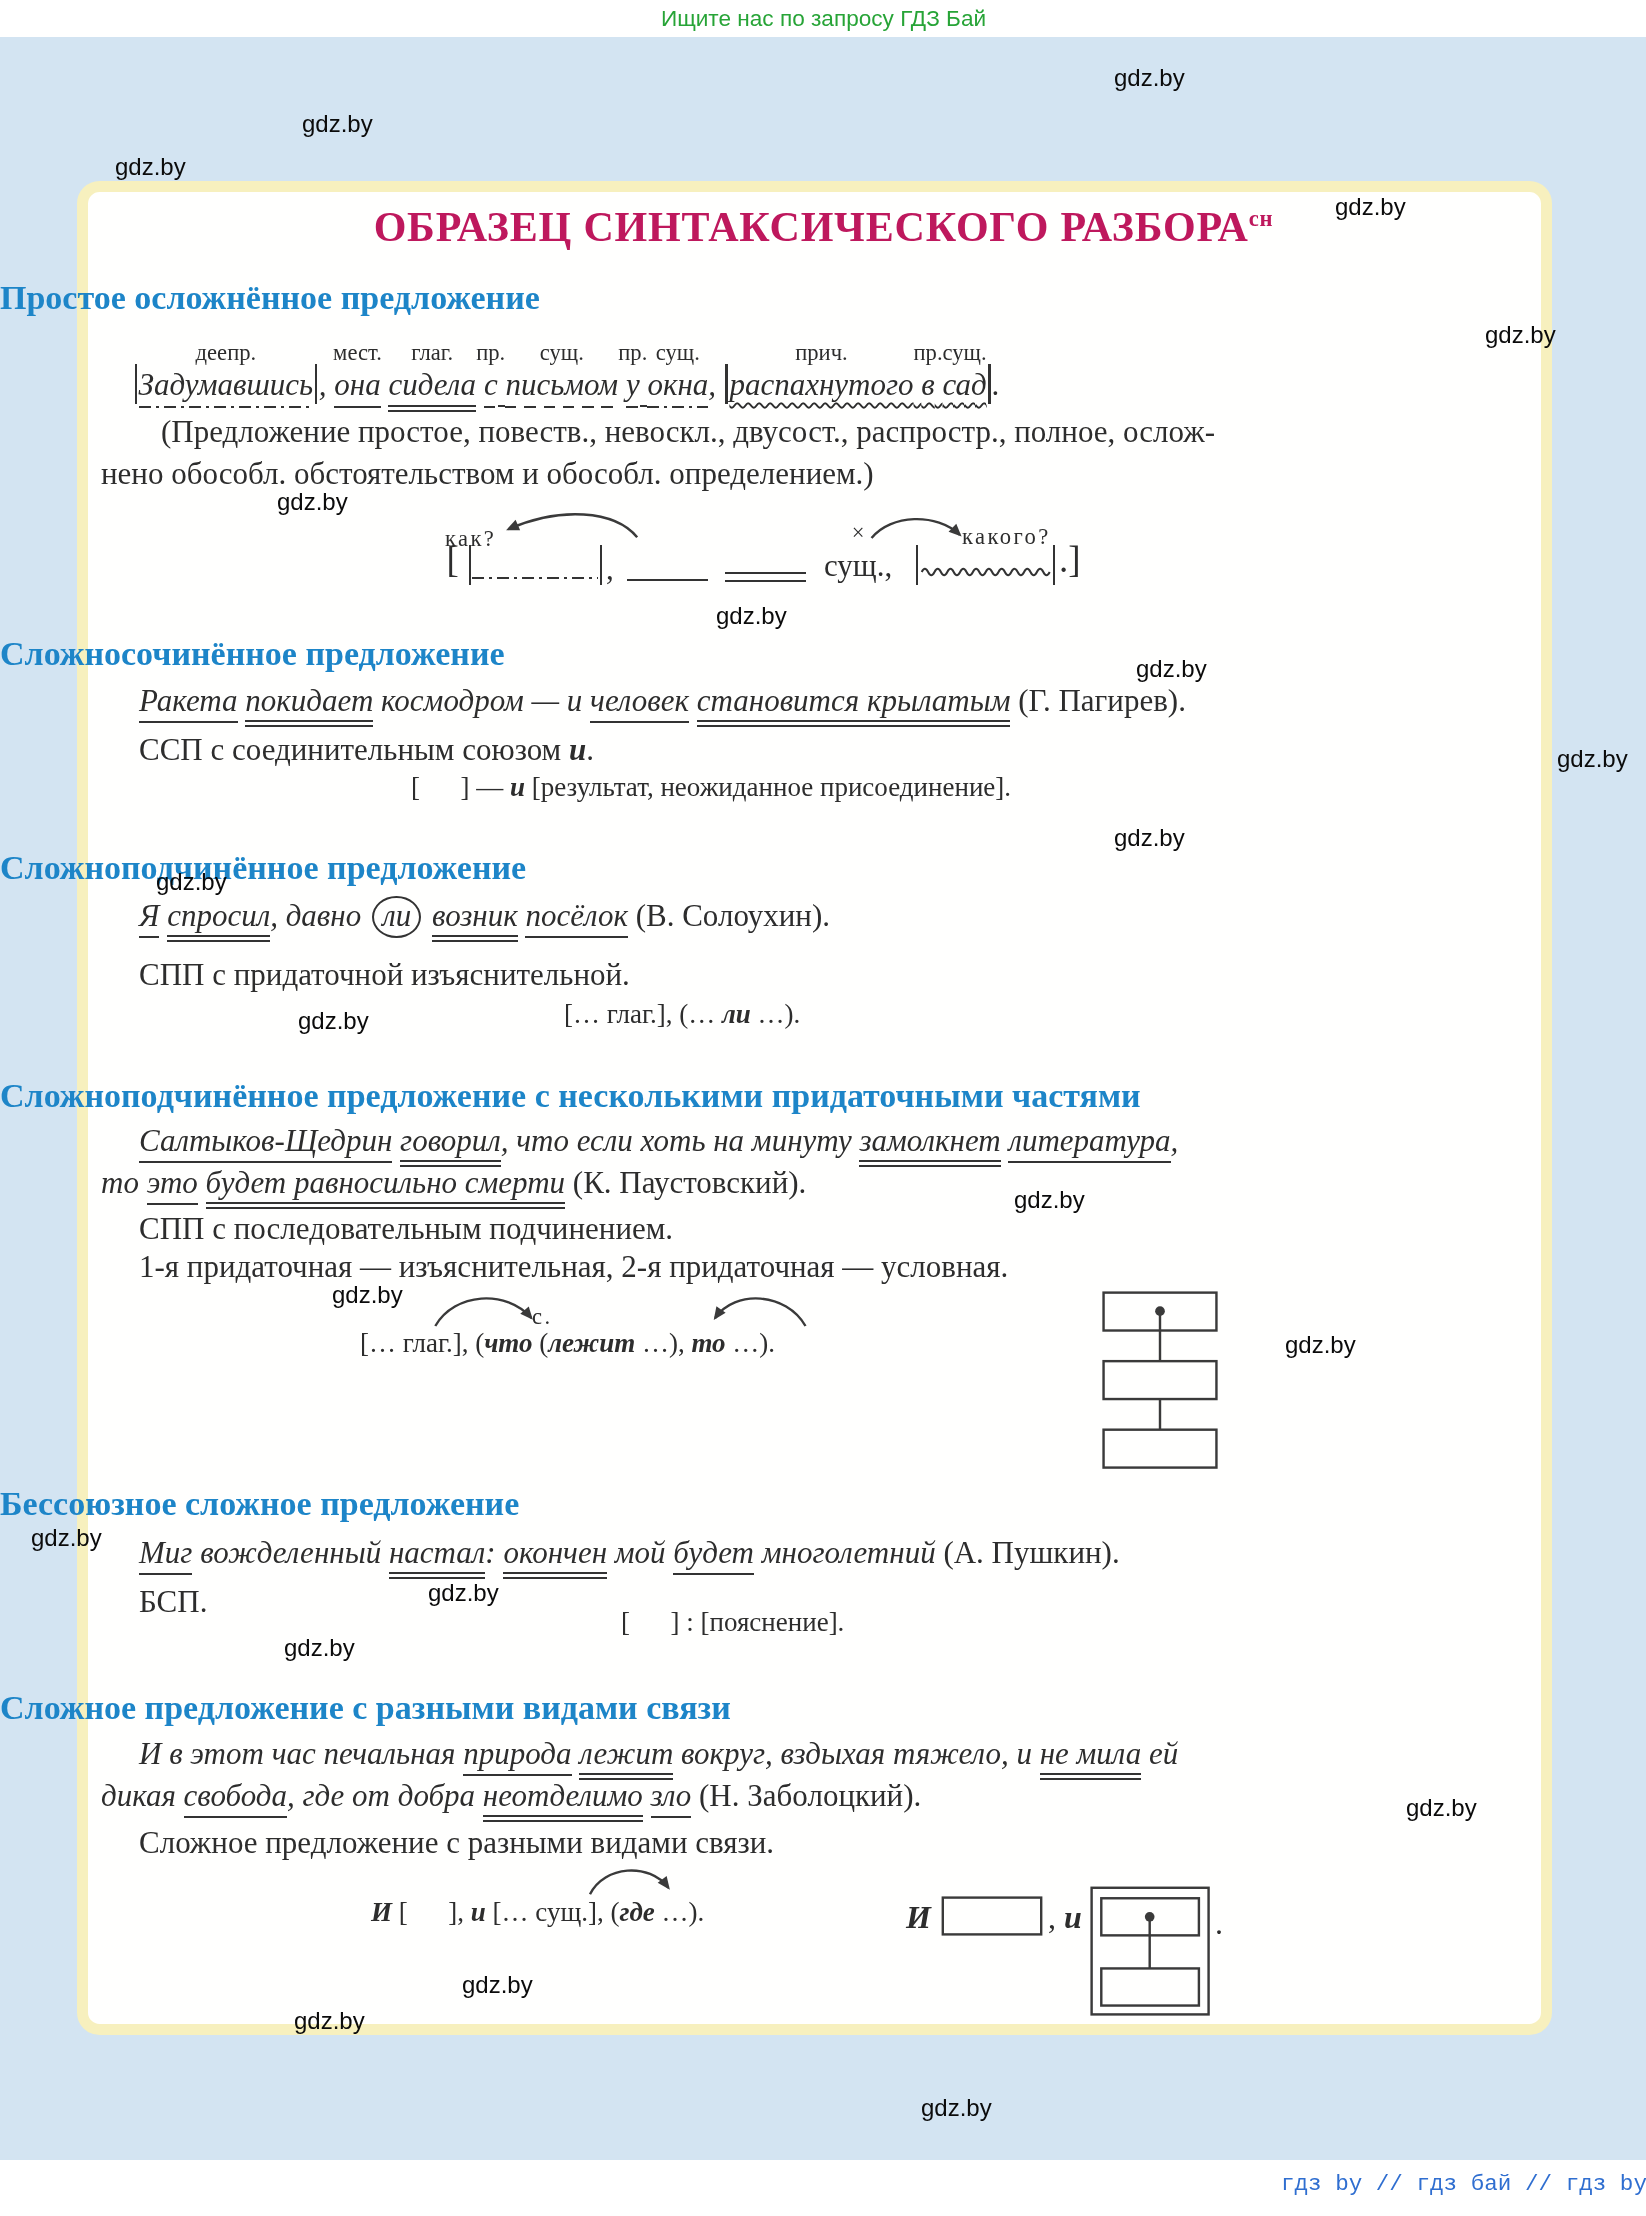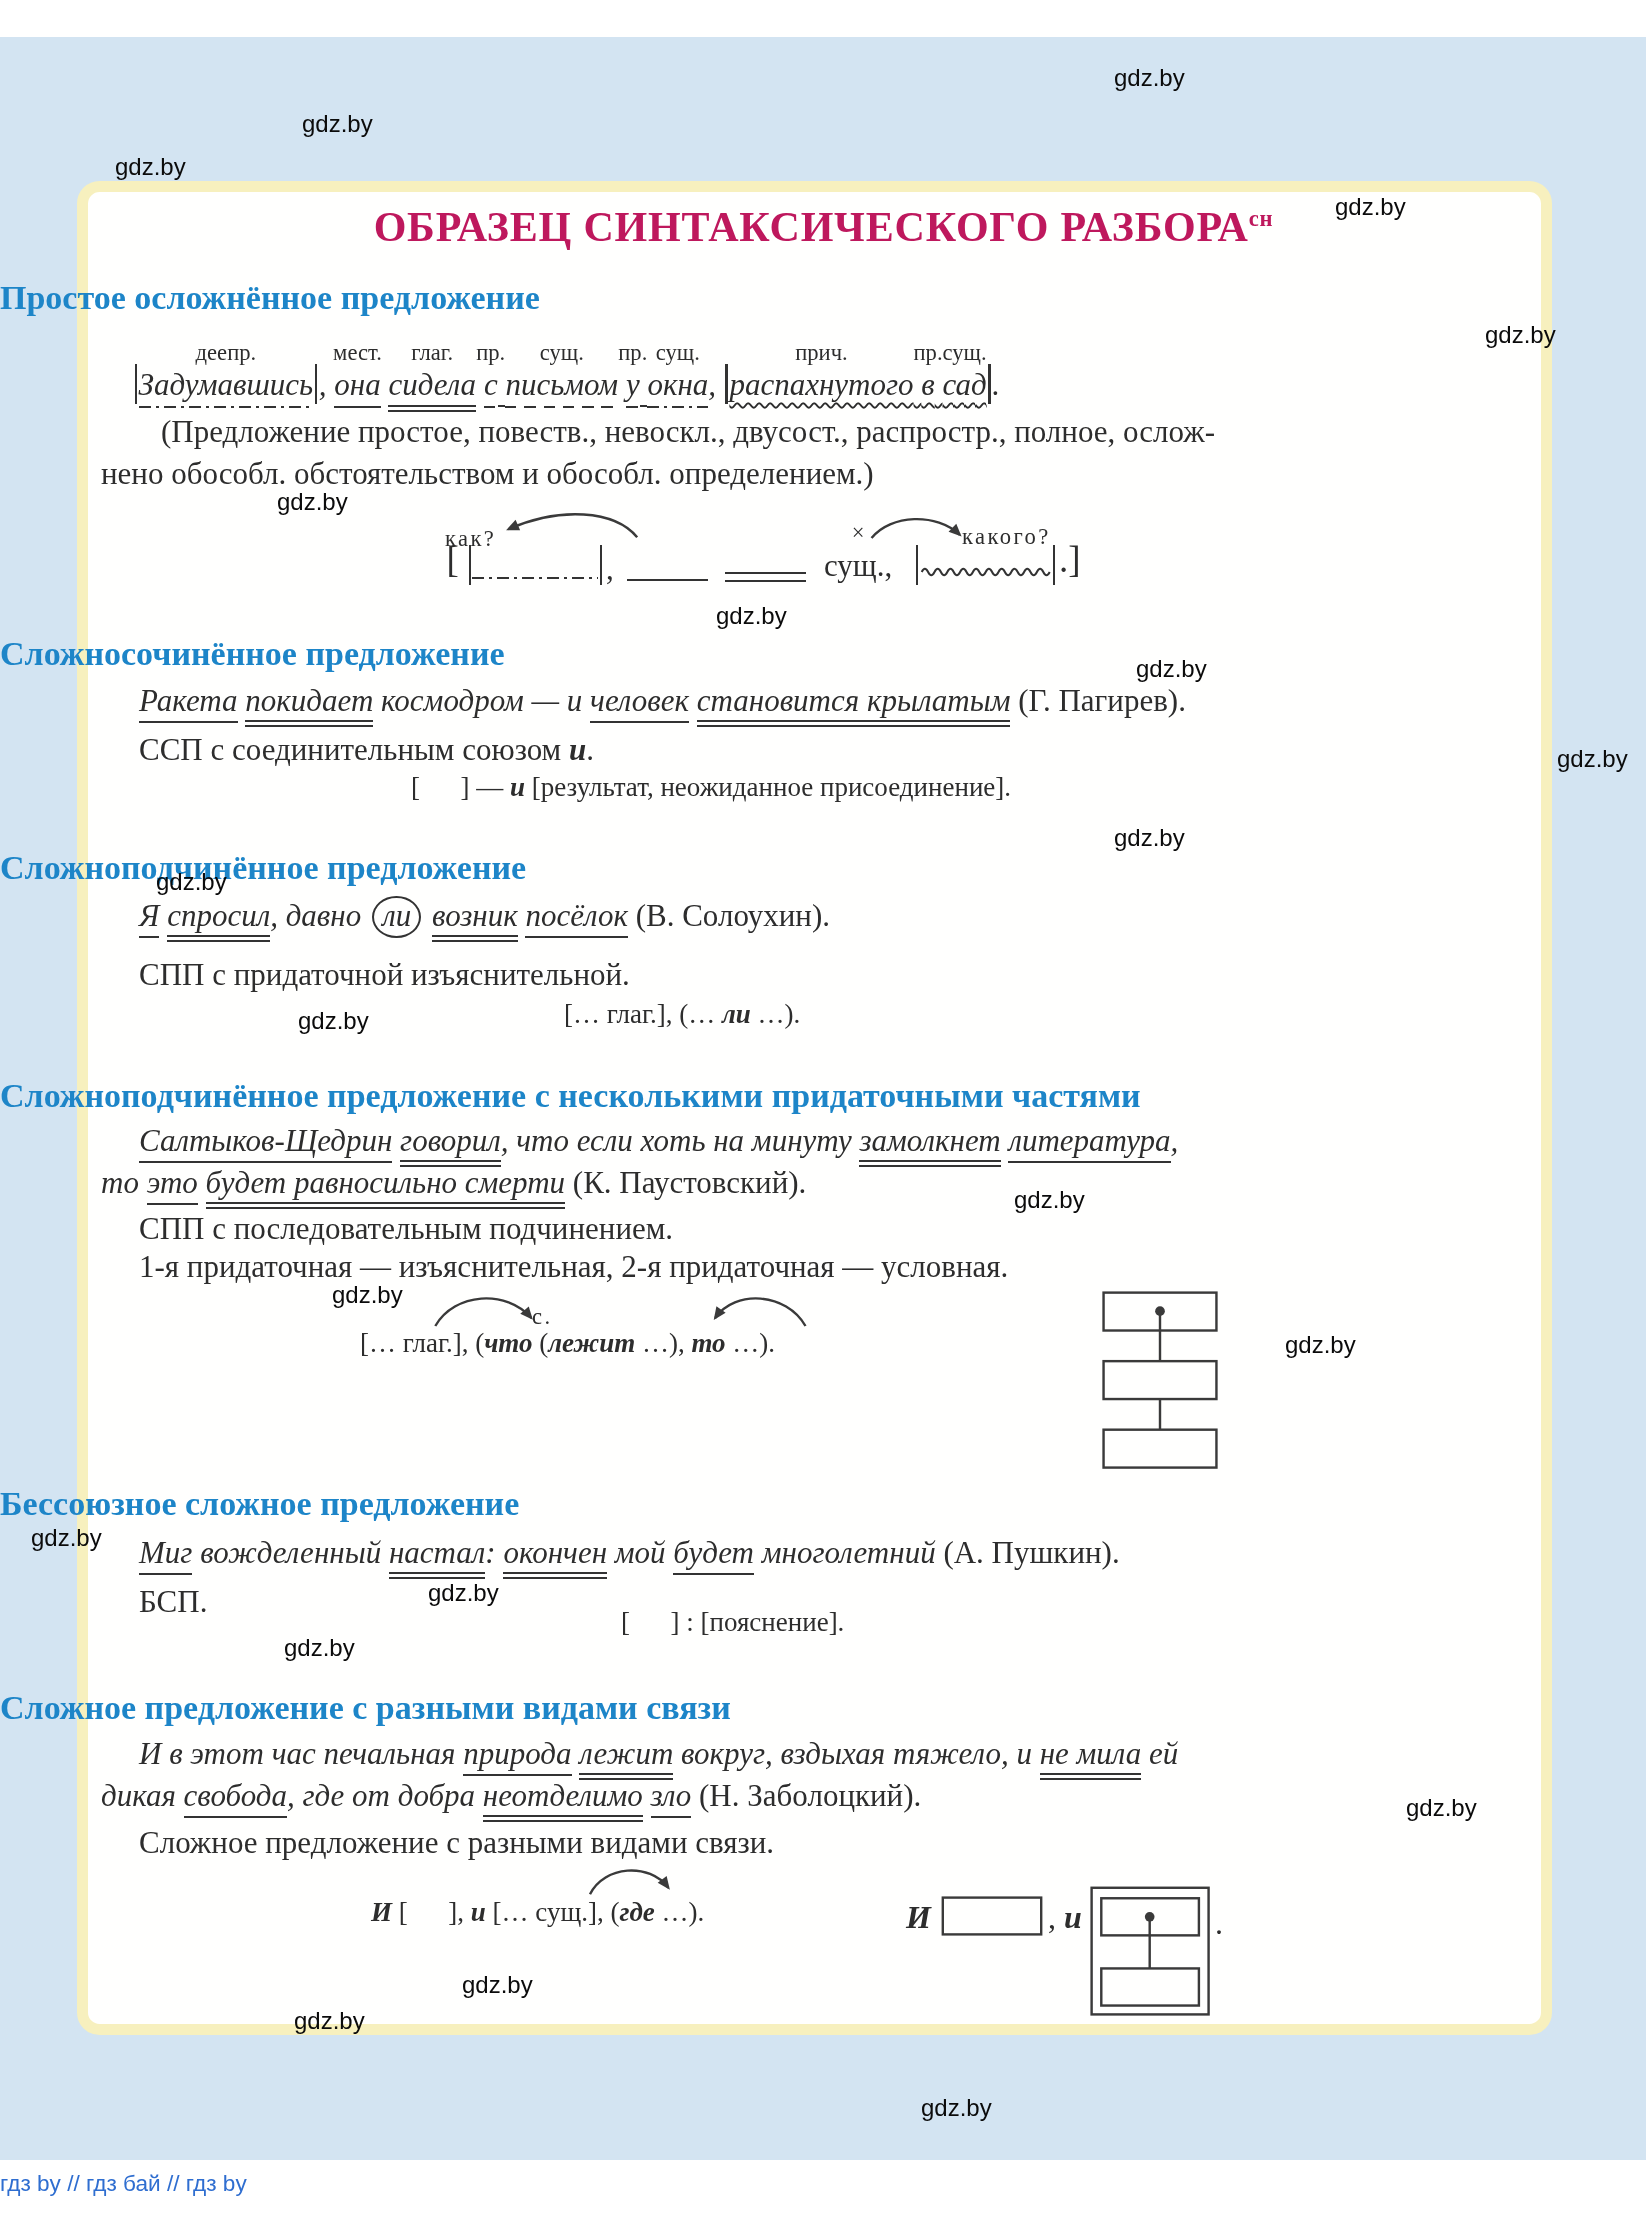--- a/index.html
+++ b/index.html
@@ -2,22 +2,22 @@
 <html style="font-size:13px"><head>
 <meta charset="utf-8">
 <style>
   html,body{margin:0;padding:0;background:#fff;}
   .page{position:relative;width:1647px;height:2216px;background:#d3e4f2;
         font-family:"Liberation Serif",serif;color:#2d2d2d;overflow:hidden;}
   .band-top{position:absolute;left:0;top:0;width:100%;height:37px;background:#ffffff;}
   .band-bottom{position:absolute;left:0;top:2160px;width:100%;height:56px;background:#ffffff;}
   .banner{position:absolute;left:0;top:6.4px;width:100%;text-align:center;
           font-family:"Liberation Sans",sans-serif;font-size:22.6px;color:#27a437;}
-  .footer{position:absolute;left:0;top:2171px;width:100%;text-align:left;
-          font-family:Liberation Sans, sans-serif;font-size:22.6px;color:#2f6ed0;cursor:pointer;}
+  .footer{position:absolute;left:0;top:2171px;width:100%;text-align:right;
+          font-family:Liberation Mono, monospace;font-size:22.6px;color:#2f6ed0;cursor:pointer;}
   .card{position:absolute;left:77px;top:181px;width:1475px;height:1854px;background:#fffffe;
         border:11.3px solid #f7f0be;border-radius:22.6px;box-sizing:border-box;}
   .wm{position:absolute;font-family:"Liberation Sans",sans-serif;font-size:24px;color:#0b0b0b;}
   .abs{position:absolute;}
   .title{position:absolute;left:0;top:203px;width:100%;text-align:center;font-size:42px;
          font-weight:bold;color:#be185d;letter-spacing:0.8px;}
   .title sup{font-size:22.6px;}
   .h{position:absolute;left:0;width:100%;font-size:34px;font-weight:bold;color:#1d85c8;}
   .sent{position:absolute;font-size:31px;font-style:italic;white-space:nowrap;}
   .ana{position:absolute;font-size:31px;font-style:normal;white-space:nowrap;}
@@ -53,20 +53,21 @@
   <svg width="0" height="0" style="position:absolute">
     <defs>
       <marker id="ah" markerUnits="userSpaceOnUse" markerWidth="18" markerHeight="16" refX="14" refY="8" orient="auto">
         <path d="M1,1 L17,8 L1,15 Z" fill="#3a3a3a"></path>
       </marker>
     </defs>
   </svg>
 
   <div class="band-top"></div>
   <div class="band-bottom"></div>
+  <div class="banner">Ищите нас по запросу ГДЗ Бай</div>
 
   <div class="card"></div>
 
   <div class="title">
     <span>ОБРАЗЕЦ СИНТАКСИЧЕСКОГО РАЗБОРА</span><sup>сн</sup>
   </div>
 
   <div class="h" style="top:279px">Простое осложнённое предложение</div>
   <div class="sent" style="left:133px;top:364px"><span class="vbar"></span><span class="u-dashdot labeled">Задумавшись<span class="wlabel">деепр.</span></span><span class="vbar"></span><span>, </span><span class="u-solid labeled">она<span class="wlabel">мест.</span></span><span> </span><span class="u-double labeled">сидела<span class="wlabel">глаг.</span></span><span> </span><span class="u-dash labeled">с<span class="wlabel">пр.</span></span><span class="u-dash"> </span><span class="u-dash labeled">письмом<span class="wlabel">сущ.</span></span><span> </span><span class="u-dashdot labeled">у<span class="wlabel">пр.</span></span><span class="u-dashdot"> </span><span class="u-dashdot labeled">окна<span class="wlabel">сущ.</span></span><span>, </span><span class="vbar"></span><span class="u-wavy labeled">распахнутого<span class="wlabel">прич.</span></span><span class="u-wavy"> </span><span class="u-wavy labeled">в<span class="wlabel">пр.</span></span><span class="u-wavy"> </span><span class="u-wavy labeled">сад<span class="wlabel">сущ.</span></span><span class="vbar"></span><span>.</span></div>
   <div class="ana" style="left:101px;top:456px">нено обособл. обстоятельством и обособл. определением.)</div>

